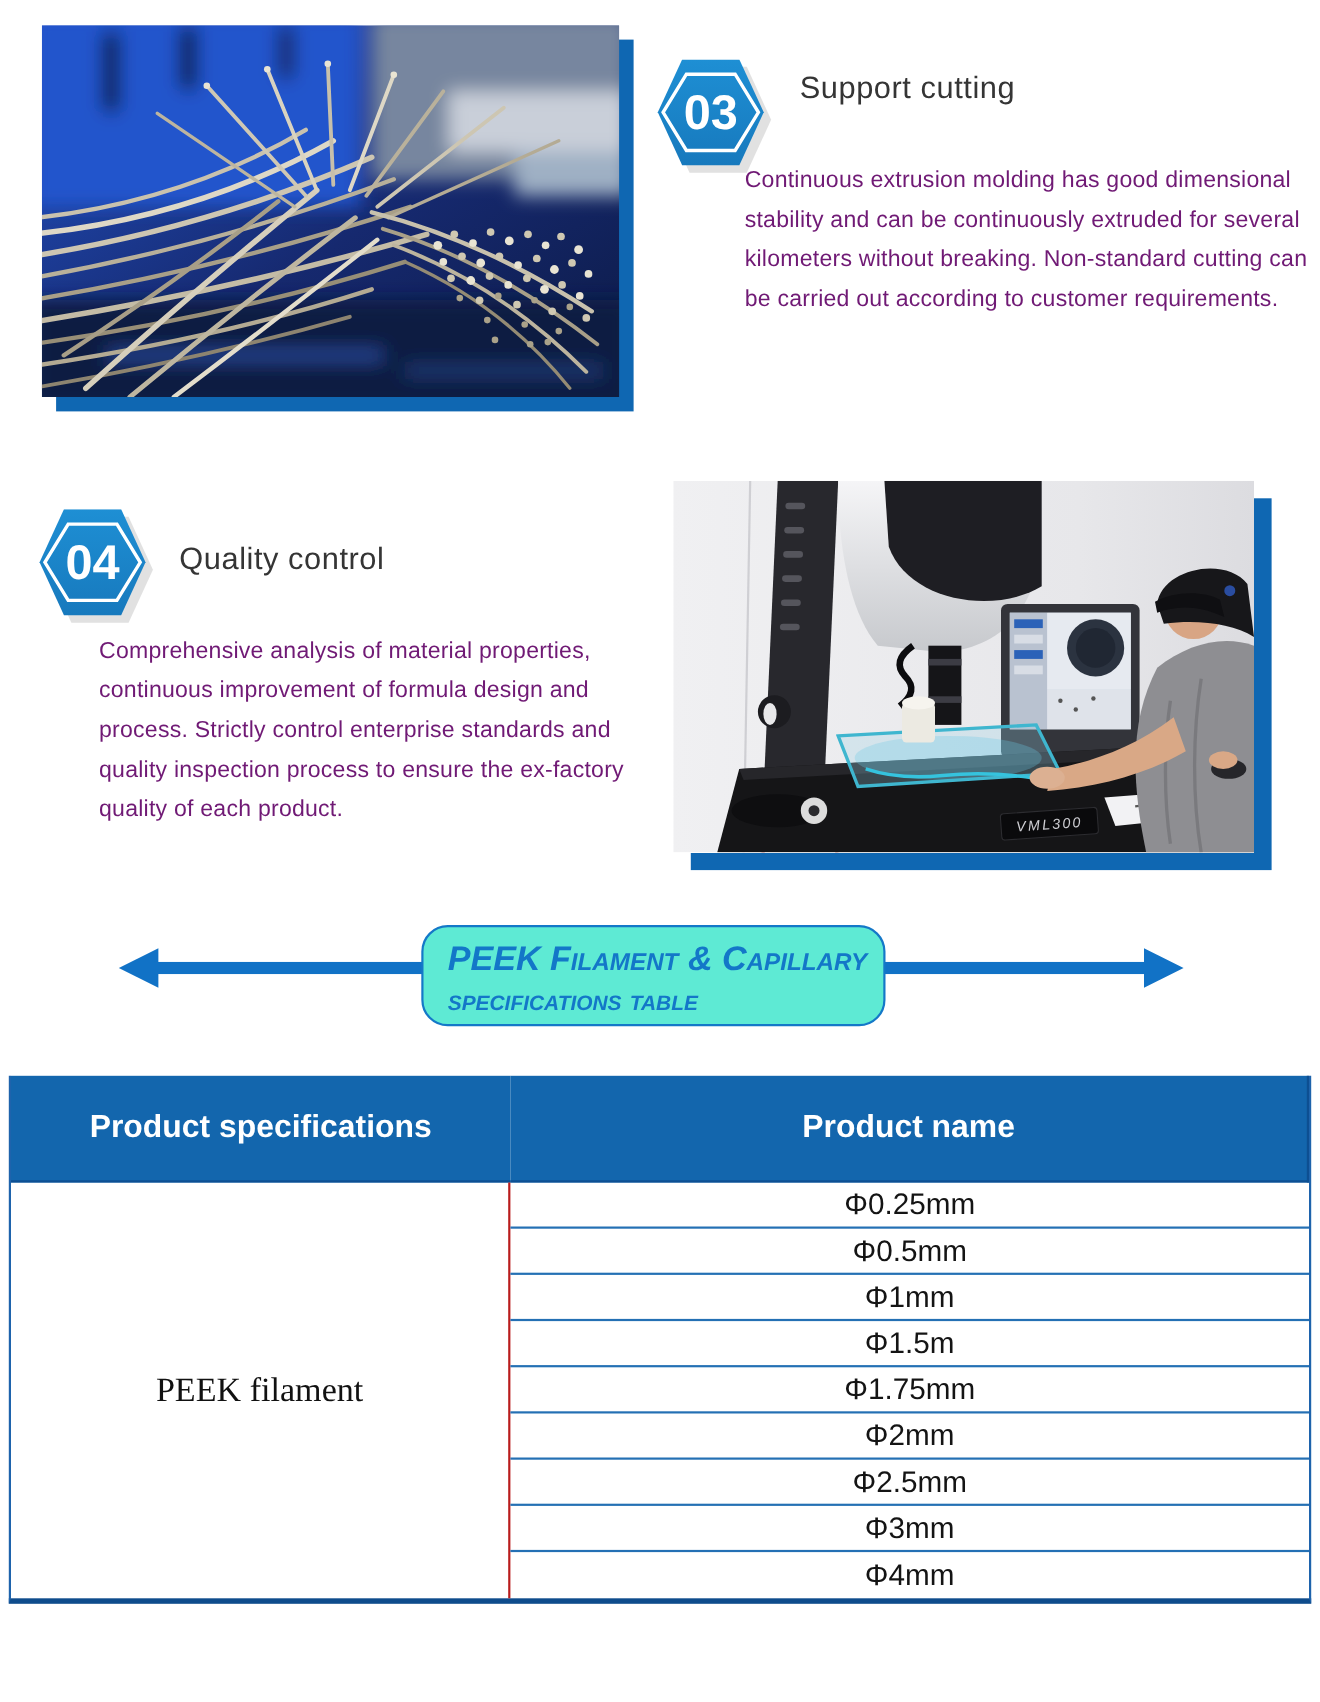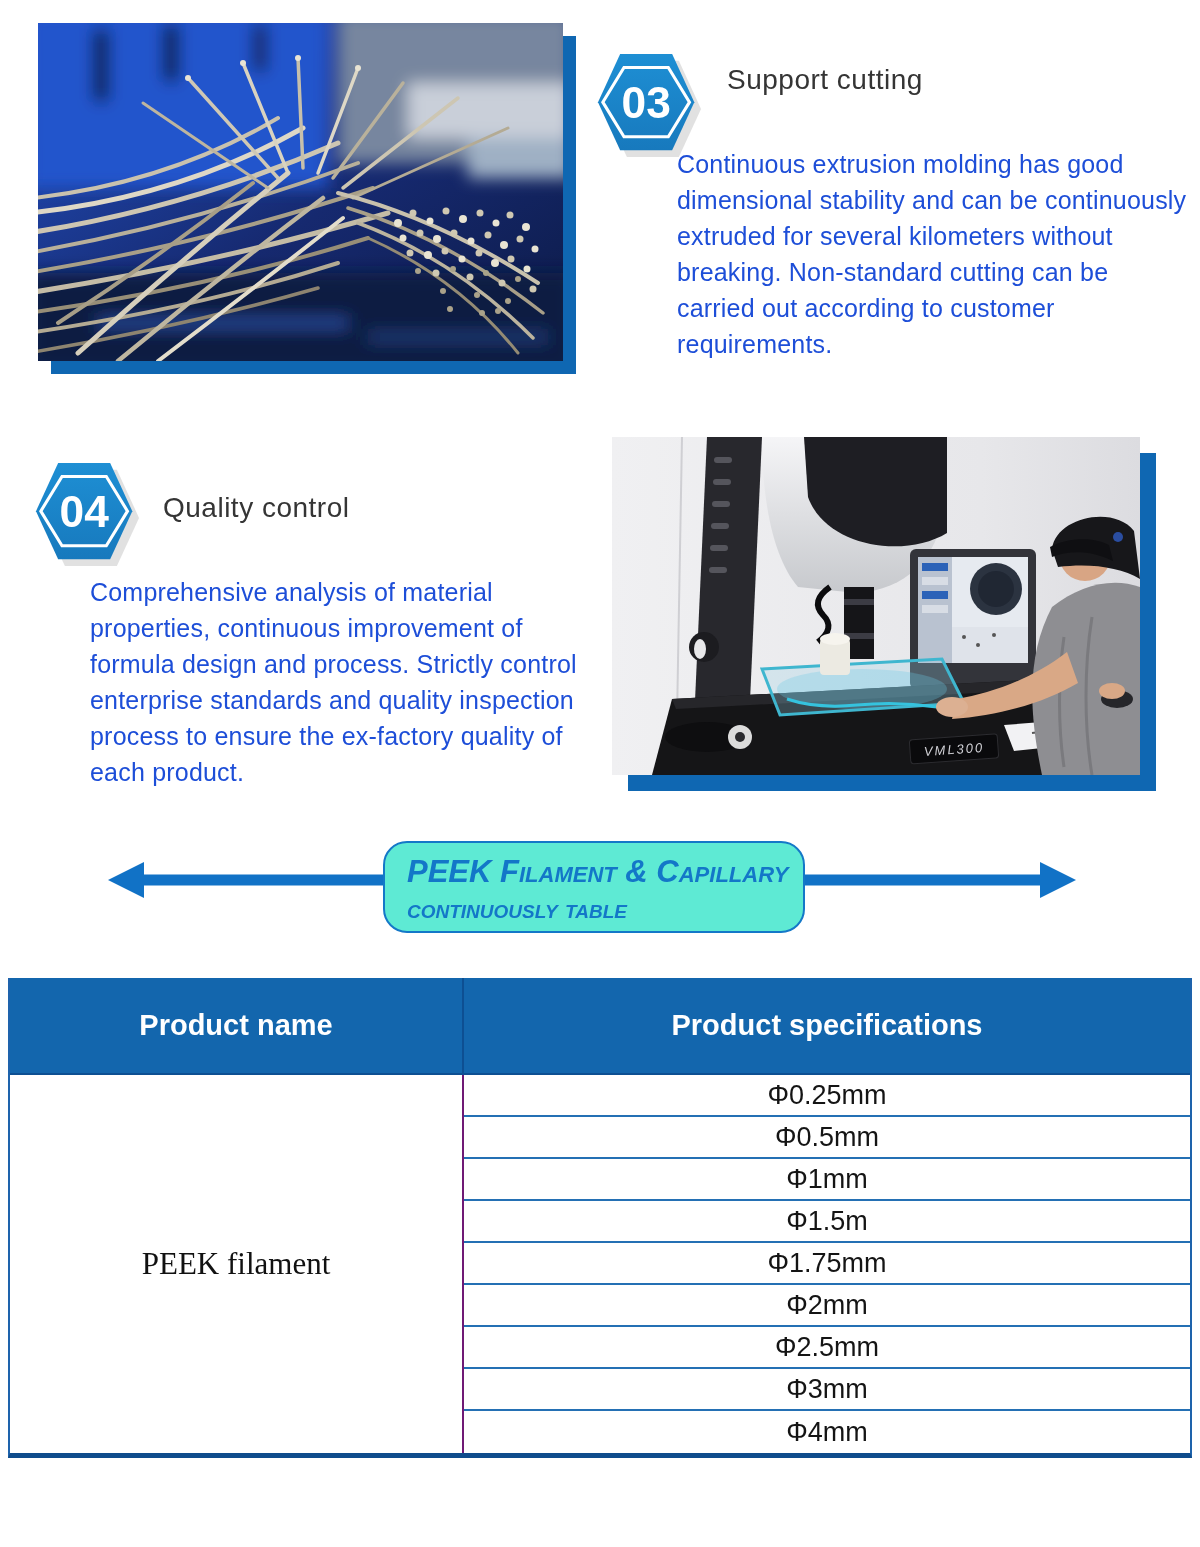--- a/index.html
+++ b/index.html
@@ -16,21 +16,21 @@
   .badge{position:absolute;width:108px;height:104px;}
   .badge svg{display:block;width:100%;height:100%;}
   .badge03{left:596px;top:54px;}
   .badge04{left:34px;top:463px;}
   .badge text{font-family:"Liberation Sans",sans-serif;font-weight:bold;}
 
   
   .sec-title{position:absolute;font-size:28px;font-weight:normal;color:#353535;letter-spacing:.5px;}
   .title03{left:727px;top:64px;}
   .title04{left:163px;top:492px;}
-  .sec-para{position:absolute;font-size:25px;line-height:36px;color:#1d4ed8;letter-spacing:.2px;}
+  .sec-para{position:absolute;font-size:21px;line-height:36px;color:#701a75;letter-spacing:.2px;}
   .para03{left:677px;top:146px;width:515px;}
   .para04{left:90px;top:574px;width:505px;}
 
   
   .banner-arrows{position:absolute;left:100px;top:858px;width:1000px;height:44px;}
   .banner-box{position:absolute;left:383px;top:841px;width:422px;height:92px;background:#5eead4;
       border:2px solid #1478c8;border-radius:24px;box-sizing:border-box;
       padding:9px 10px 0 22px;color:#1377c8;font-style:italic;font-weight:600;
       font-variant:small-caps;line-height:1.3;}
   .banner-line1{font-size:31px;}
@@ -38,21 +38,21 @@
 
   
   .spec-table{position:absolute;left:8px;top:978px;width:1184px;box-sizing:border-box;
       display:grid;grid-template-columns:454px 1fr;grid-template-rows:97px auto;
       border-left:2px solid #1e63ac;border-right:2px solid #1e63ac;border-bottom:5px solid #0f4c8c;}
   .th{background:#1366ad;color:#fff;font-weight:bold;font-size:29px;
       display:flex;align-items:center;justify-content:center;
       border-bottom:2px solid #0d4f92;}
   .th-left{border-right:2px solid #0d4f92;}
   .td-product{grid-column:1;grid-row:2;display:flex;align-items:center;justify-content:center;
-      border-right:2px solid #701a75;font-family:"Liberation Serif",serif;font-size:31px;color:#111;}
+      border-right:2px solid #b91c1c;font-family:"Liberation Serif",serif;font-size:31px;color:#111;}
   .spec-rows{grid-column:2;grid-row:2;display:flex;flex-direction:column;}
   .spec-row{height:42px;display:flex;align-items:center;justify-content:center;
       font-size:27px;font-weight:500;color:#141414;border-bottom:2px solid #2470b4;box-sizing:border-box;}
   .spec-row:last-child{border-bottom:none;}
 </style>
 </head>
 <body>
 
 <div class="page">
 
@@ -293,26 +293,26 @@
   <svg class="banner-arrows" viewBox="0 0 1000 44">
     <g fill="#1172c6">
       <polygon points="8,22 44,4 44,40"></polygon>
       <rect x="40" y="16.5" width="246" height="11"></rect>
       <rect x="704" y="16.5" width="238" height="11"></rect>
       <polygon points="976,22 940,4 940,40"></polygon>
     </g>
   </svg>
   <div class="banner-box">
     <div class="banner-line1">PEEK Filament &amp; Capillary</div>
-    <div class="banner-line2">continuously table</div>
+    <div class="banner-line2">specifications table</div>
   </div>
 
   <div class="spec-table">
+    <div class="th">Product specifications</div>
     <div class="th th-left">Product name</div>
-    <div class="th">Product specifications</div>
     <div class="td-product">PEEK filament</div>
     <div class="spec-rows">
       <div class="spec-row">Φ0.25mm</div>
       <div class="spec-row">Φ0.5mm</div>
       <div class="spec-row">Φ1mm</div>
       <div class="spec-row">Φ1.5m</div>
       <div class="spec-row">Φ1.75mm</div>
       <div class="spec-row">Φ2mm</div>
       <div class="spec-row">Φ2.5mm</div>
       <div class="spec-row">Φ3mm</div>

